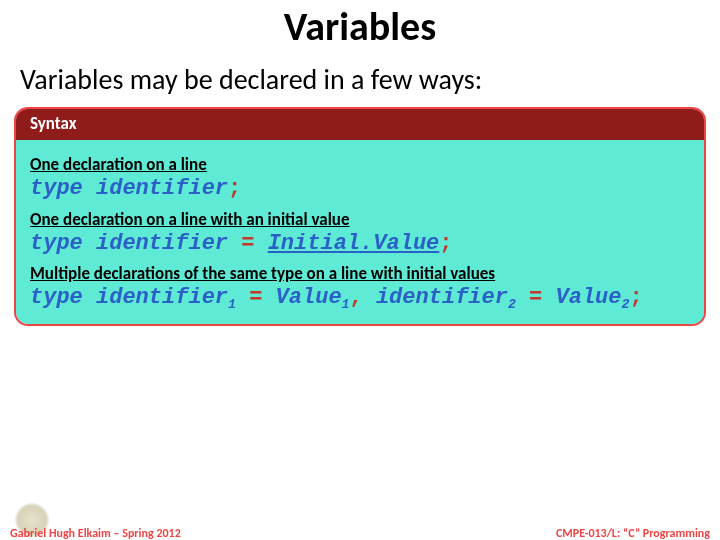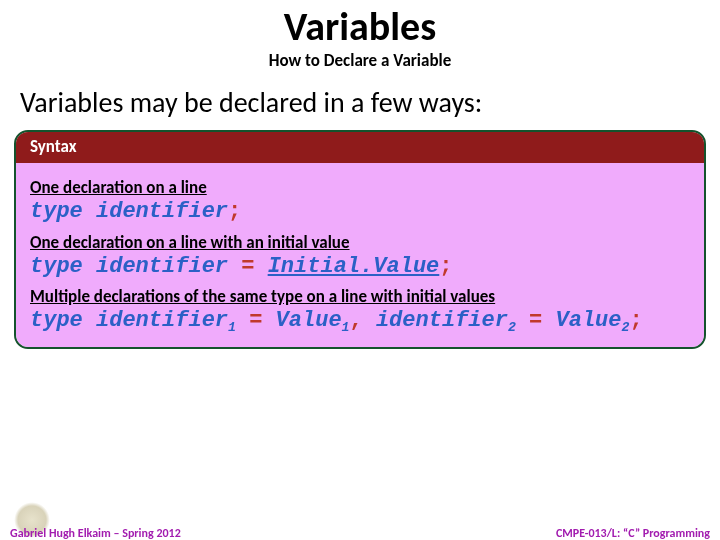--- a/index.html
+++ b/index.html
@@ -31,34 +31,34 @@
     margin-top: 2px;
   }
   .lead {
     font-size: 28px;
     color: #000;
     margin: 14px 0 10px 20px;
     font-weight: 400;
   }
   .syntax-box {
     margin: 0 14px 0 14px;
-    border: 2px solid #14532d;
+    border: 2px solid #ef4444;
     border-radius: 14px;
     overflow: hidden;
     background: #d9d9d9;
   }
   .syntax-header {
     background: #8f1b1b;
     color: #fff;
     font-weight: 700;
     font-size: 17px;
     padding: 4px 14px 6px 14px;
   }
   .syntax-body {
-    background: #f0abfc;
+    background: #5eead4;
     border-radius: 0 0 12px 12px;
     padding: 8px 14px 10px 14px;
   }
   .section {
     margin-top: 6px;
   }
   .sect-label {
     font-size: 17px;
     font-weight: 700;
     text-decoration: underline;
@@ -91,41 +91,40 @@
     left: 0;
     width: 100%;
     padding: 0 10px;
     display: flex;
     justify-content: space-between;
     align-items: flex-end;
   }
   .footer-left, .footer-right {
     font-size: 12px;
     font-weight: 700;
-    color: #a21caf;
+    color: #ef4444;
   }
   .footer-seal {
     position: absolute;
     left: 14px;
     bottom: 8px;
     width: 36px;
     height: 36px;
     border-radius: 50%;
     background: radial-gradient(circle at 50% 50%, #d7cfa9 0%, #bfb58b 55%, rgba(255,255,255,0) 70%);
     opacity: 0.6;
     z-index: -1;
   }
 </style>
 </head>
 <body>
 
 <div class="slide">
 
   <div class="title">Variables</div>
-  <div class="subtitle">How to Declare a Variable</div>
 
   <div class="lead">Variables may be declared in a few ways:</div>
 
   <div class="syntax-box">
     <div class="syntax-header">Syntax</div>
     <div class="syntax-body">
 
       <div class="section">
         <div class="sect-label">One declaration on a line</div>
         <div class="codeline">

